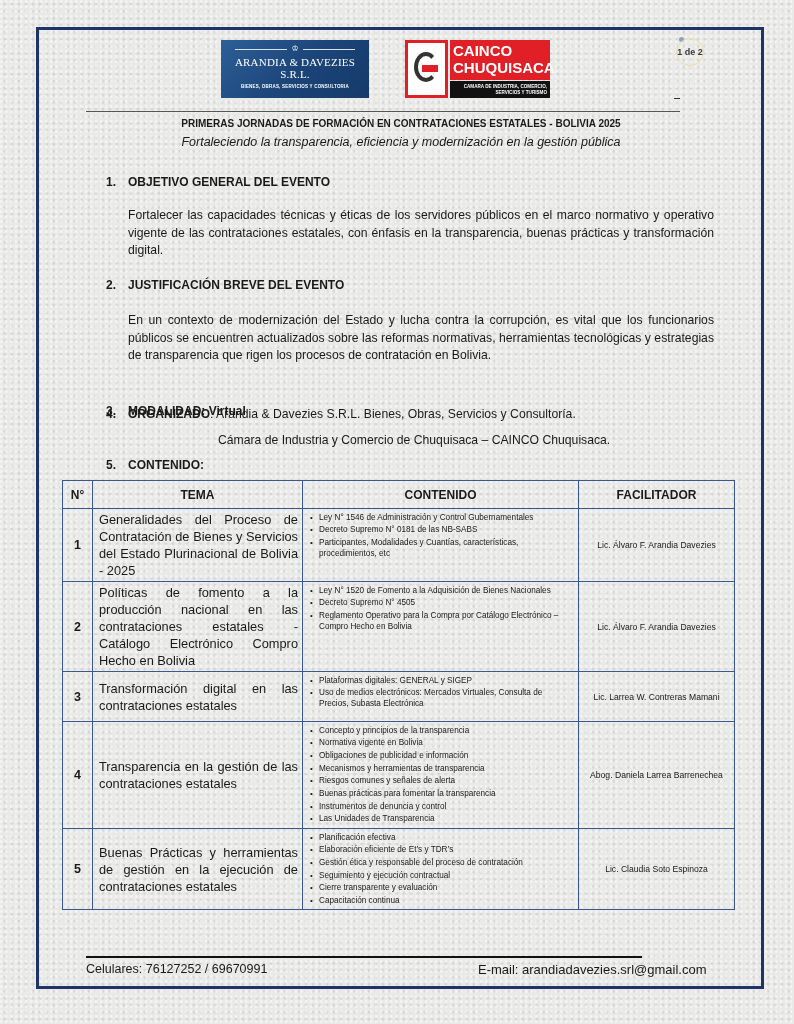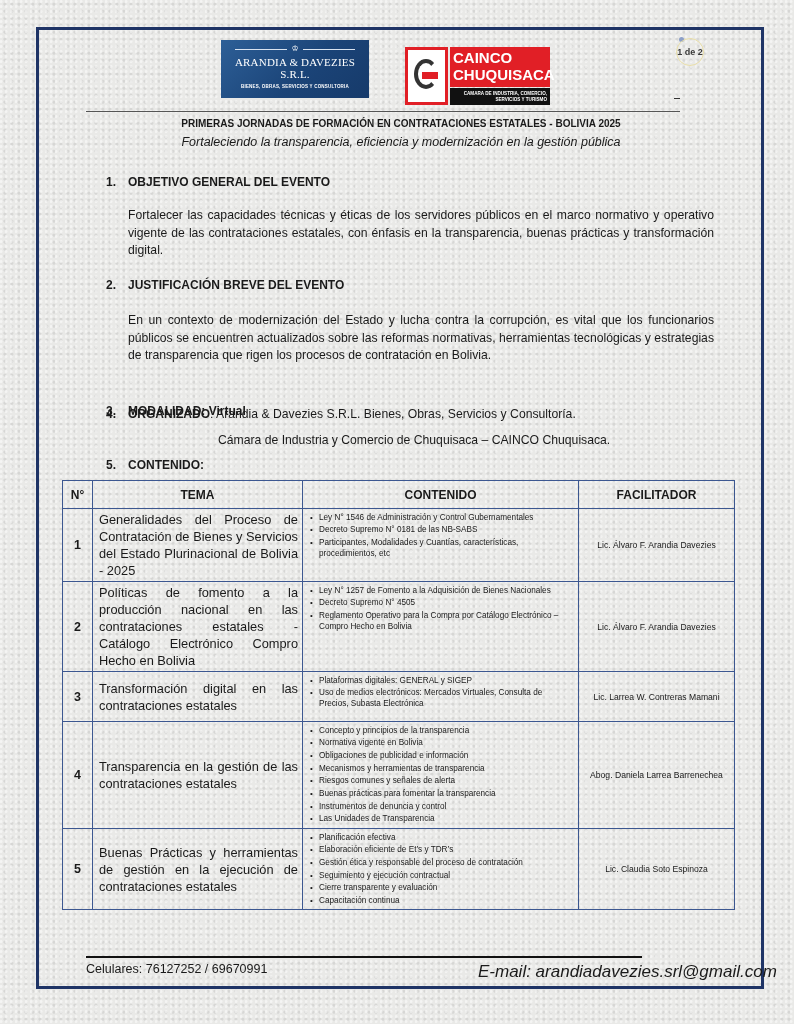--- a/index.html
+++ b/index.html
@@ -24,21 +24,21 @@
     left: 221px; top: 40px; width: 148px; height: 58px;
     background: linear-gradient(135deg, #2d5f97 0%, #1b4478 55%, #163a6a 100%);
     color: #fff; text-align: center; box-sizing: border-box; padding-top: 5px;
   }
   .logo-ad .rule { display: flex; align-items: center; justify-content: center; gap: 4px; margin: 0 14px; }
   .logo-ad .rule span.l { flex: 1; height: 1px; background: #d9e3f0; }
   .logo-ad .crown { font-size: 8px; line-height: 8px; }
   .logo-ad .name { font-family: "Liberation Serif", serif; font-size: 11px; letter-spacing: 0.2px; margin-top: 3px; }
   .logo-ad .tag { font-size: 4.5px; font-weight: bold; letter-spacing: 0.2px; margin-top: 4px; }
 
-  .logo-cainco { left: 405px; top: 40px; width: 145px; height: 58px; margin-top: 7px; }
+  .logo-cainco { left: 405px; top: 40px; width: 145px; height: 58px; }
   .logo-cainco .emblem {
     position: absolute; left: 0; top: 0; width: 43px; height: 58px;
     background: #e11f26; box-sizing: border-box; padding: 3px;
   }
   .logo-cainco .emblem .inner { width: 100%; height: 100%; background: #fff; position: relative; }
   .logo-cainco .gear {
     position: absolute; left: 6px; top: 9px; width: 24px; height: 30px;
     border: 4px solid #333; border-right-color: transparent; border-radius: 50%; box-sizing: border-box;
   }
   .logo-cainco .e-bar {
@@ -79,21 +79,21 @@
   table.content td.n { text-align: center; font-weight: bold; font-size: 12.5px; }
   table.content td.tema { font-size: 12.8px; line-height: 17px; text-align: justify; padding: 2px 4px 2px 6px; margin-left: 7px; }
   table.content td.cont { font-size: 8.2px; line-height: 11.2px; padding: 1px 4px 1px 6px; vertical-align: top; }
   table.content td.fac { font-size: 8.6px; text-align: center; }
   ul.bul { margin: 0; padding: 0; list-style: none; }
   ul.bul li { position: relative; padding-left: 10px; margin: 1.5px 0; }
   ul.bul li::before { content: "\2022"; position: absolute; left: 1px; top: 0; font-size: 8px; }
 
   .hr-foot { left: 86px; top: 956px; width: 556px; height: 2px; background: #111; }
   .foot-left { left: 86px; top: 962px; font-size: 12.5px; }
-  .foot-right { left: 478px; top: 962px; font-size: 17px; font-style: italic; }
+  .foot-right { left: 478px; top: 962px; font-size: 13px; }
 </style>
 </head>
 <body>
 
 <div class="frame"></div>
 
 <div class="abs logo-ad">
   <div class="rule">
       <span class="l"></span>
       <span class="crown">♔</span>
@@ -178,21 +178,21 @@
           <li>Participantes, Modalidades y Cuantías, características, procedimientos, etc</li>
         </ul>
       </td>
       <td class="fac">Lic. Álvaro F. Arandia Davezies</td>
     </tr>
     <tr style="height:88px">
       <td class="n">2</td>
       <td class="tema">Políticas de fomento a la producción nacional en las contrataciones estatales - Catálogo Electrónico Compro Hecho en Bolivia</td>
       <td class="cont">
         <ul class="bul">
-          <li>Ley N° 1257 de Fomento a la Adquisición de Bienes Nacionales</li>
+          <li>Ley N° 1520 de Fomento a la Adquisición de Bienes Nacionales</li>
           <li>Decreto Supremo N° 4505</li>
           <li>Reglamento Operativo para la Compra por Catálogo Electrónico – Compro Hecho en Bolivia</li>
         </ul>
       </td>
       <td class="fac">Lic. Álvaro F. Arandia Davezies</td>
     </tr>
     <tr style="height:50px">
       <td class="n">3</td>
       <td class="tema">Transformación digital en las contrataciones estatales</td>
       <td class="cont">

